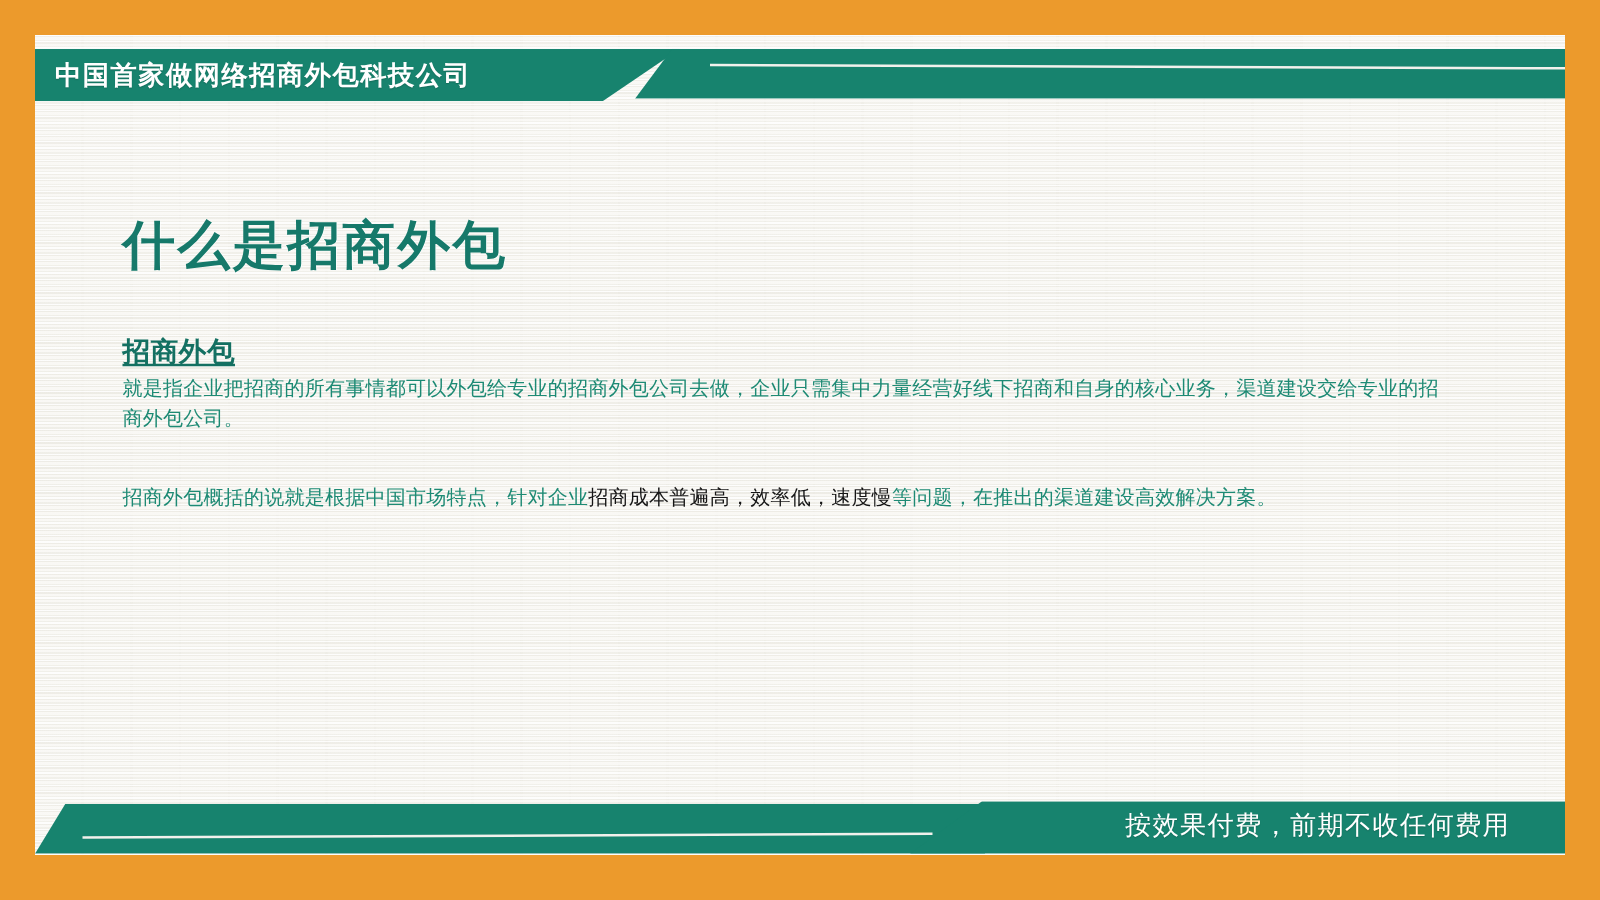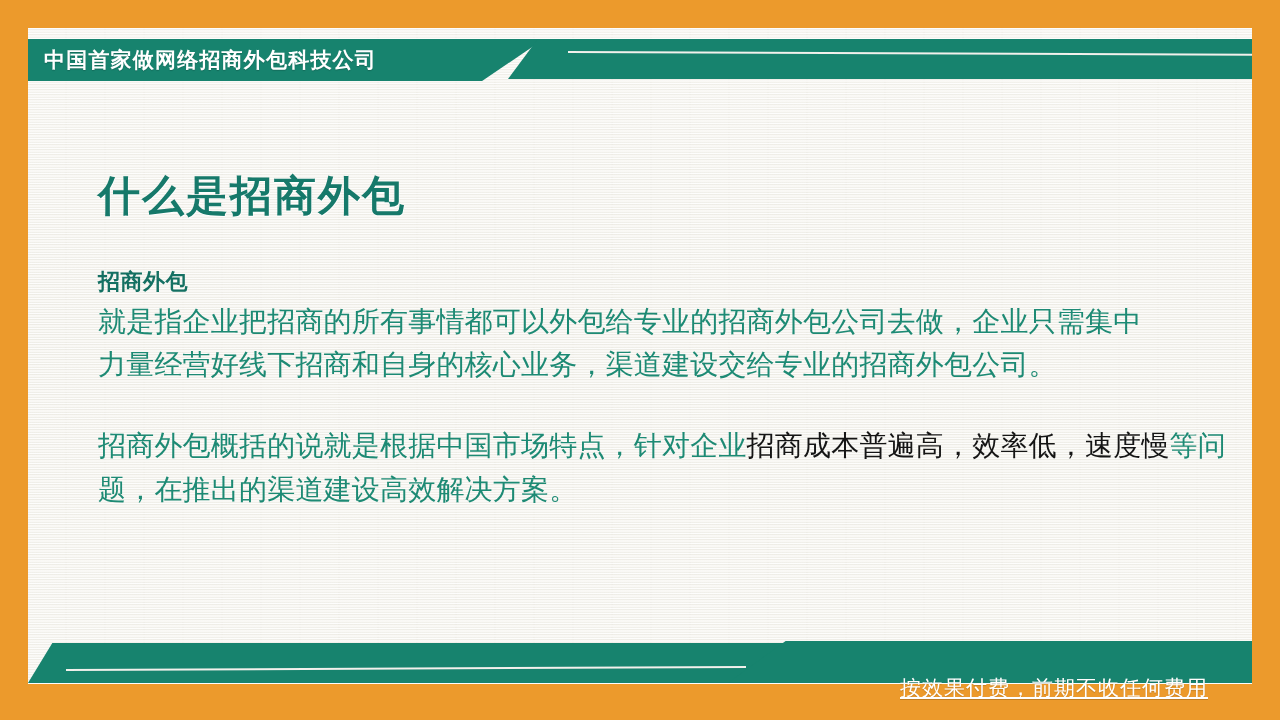--- a/index.html
+++ b/index.html
@@ -124,23 +124,24 @@
     white-space: nowrap;
   }
   .lead-term {
     font-size: 22px;
     font-weight: bold;
     color: #147062;
     letter-spacing: 0.5px;
     line-height: 1.5;
     margin: 0 0 2px 0;
     white-space: nowrap;
+    text-decoration: underline;
   }
   .para {
-    font-size: 28px;
+    font-size: 16px;
     color: #1D8A74;
     line-height: 1.55;
     letter-spacing: 0.2px;
     margin: 0;
     max-width: 1060px;
   }
   .para-2 {
     margin-top: 38px;
     max-width: 1135px;
   }
@@ -182,34 +183,33 @@
     top: 28px;
     width: 680px;
     height: 2px;
     background: #F2F1EC;
     transform: rotate(-0.25deg);
     transform-origin: left center;
   }
   .footer-text {
     position: absolute;
     left: 760px;
-    top: 667px;
+    top: 639px;
     width: 470px;
     height: 42px;
     display: flex;
     align-items: center;
     justify-content: flex-end;
     padding-right: 22px;
     box-sizing: border-box;
     color: #FFFFFF;
     font-size: 21px;
     letter-spacing: 1px;
     white-space: nowrap;
     text-shadow: 0 1px 1px rgba(0,0,0,0.18);
-    text-decoration: underline;
   }
 </style>
 </head>
 <body>
 
 <div class="slide">
 
   <div class="paper"></div>
 
   <div class="header-bar">

